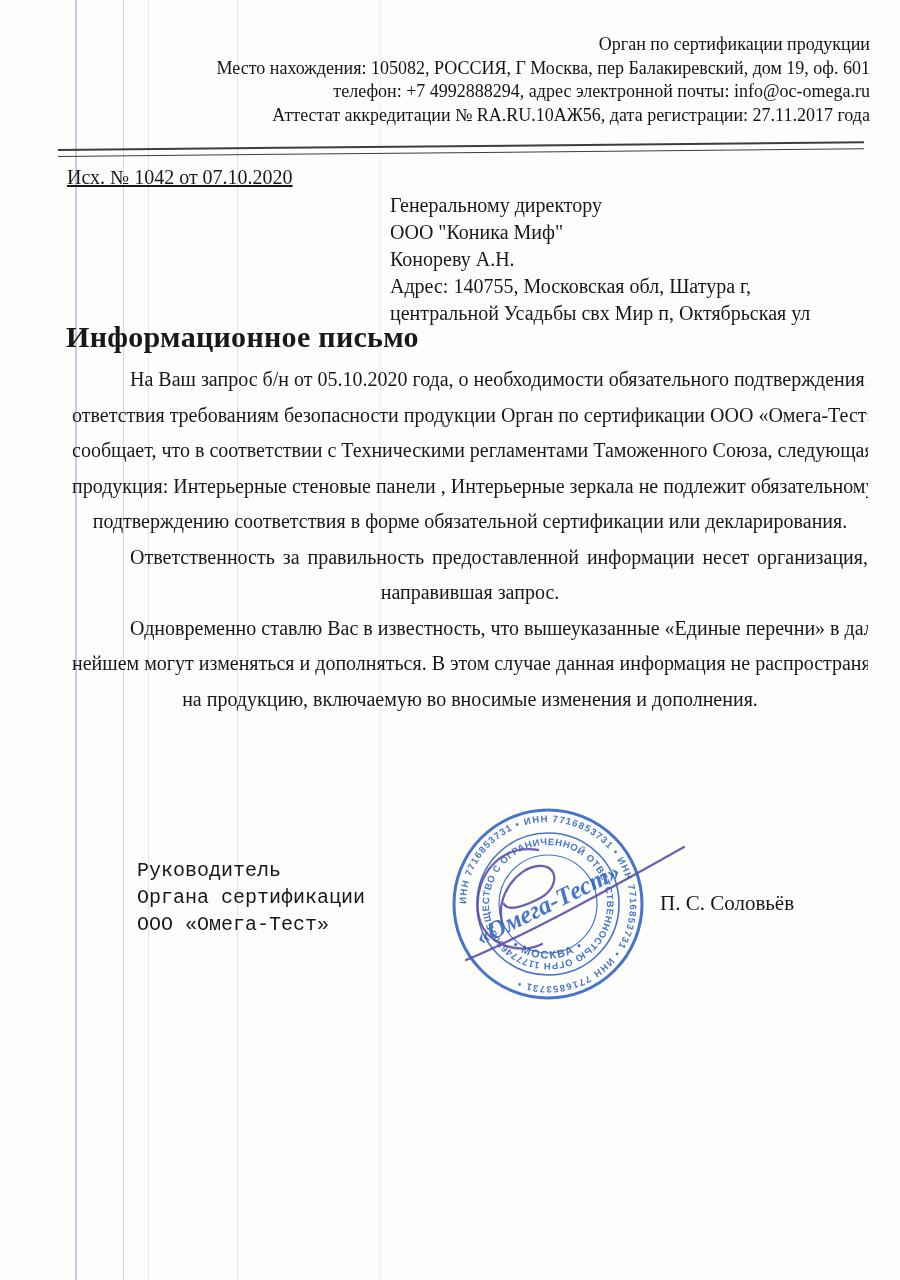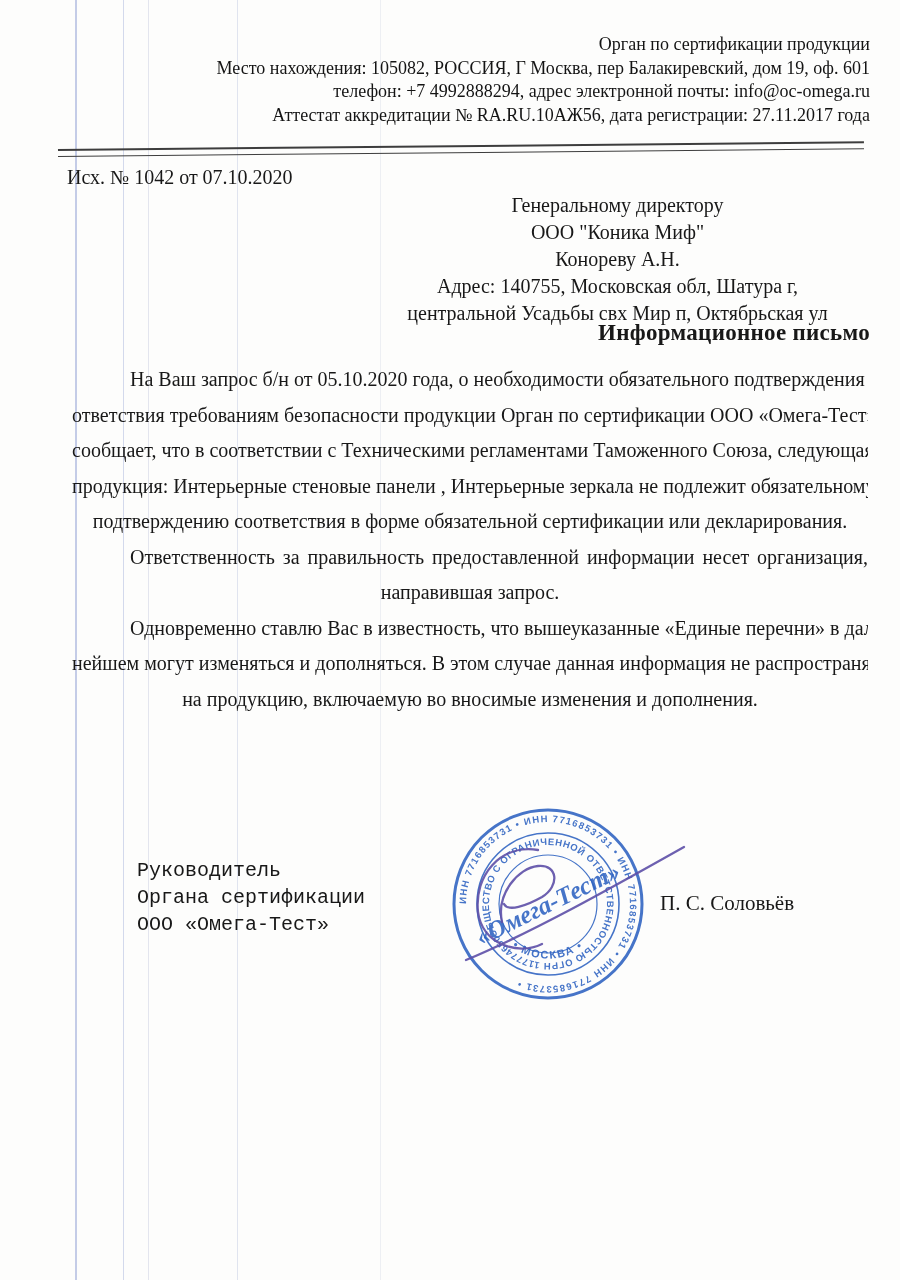--- a/index.html
+++ b/index.html
@@ -21,28 +21,28 @@
 
   .header{
     position:absolute;left:66px;top:33px;width:804px;
     text-align:right;font-size:18px;line-height:23.5px;color:#141414;
   }
   .rule{
     position:absolute;left:58px;top:149px;width:806px;height:5px;
     border-top:2px solid #3d3d3d;border-bottom:1.5px solid #3d3d3d;
     transform:rotate(-0.55deg);transform-origin:left center;
   }
-  .ref{position:absolute;left:67px;top:166px;font-size:20px;}
+  .ref{position:absolute;left:67px;top:166px;font-size:20px;text-decoration:underline;}
   .recipient{
     position:absolute;left:390px;top:192px;width:455px;
-    text-align:center;font-size:20px;line-height:27px;
+    text-align:left;font-size:20px;line-height:27px;
   }
   .title{
     position:absolute;left:66px;top:320px;width:804px;
-    text-align:right;font-size:23px;font-weight:bold;letter-spacing:.3px;
+    text-align:left;font-size:30px;font-weight:bold;letter-spacing:.3px;
   }
   .body-block{position:absolute;left:72px;top:362px;width:796px;font-size:20px;}
   .bline{
     height:35.5px;line-height:35.5px;white-space:nowrap;
     text-align:justify;text-align-last:justify;overflow:hidden;
   }
   .blast{height:35.5px;line-height:35.5px;text-align:center;}
   .indent{text-indent:58px;}
 
   .signatory{

